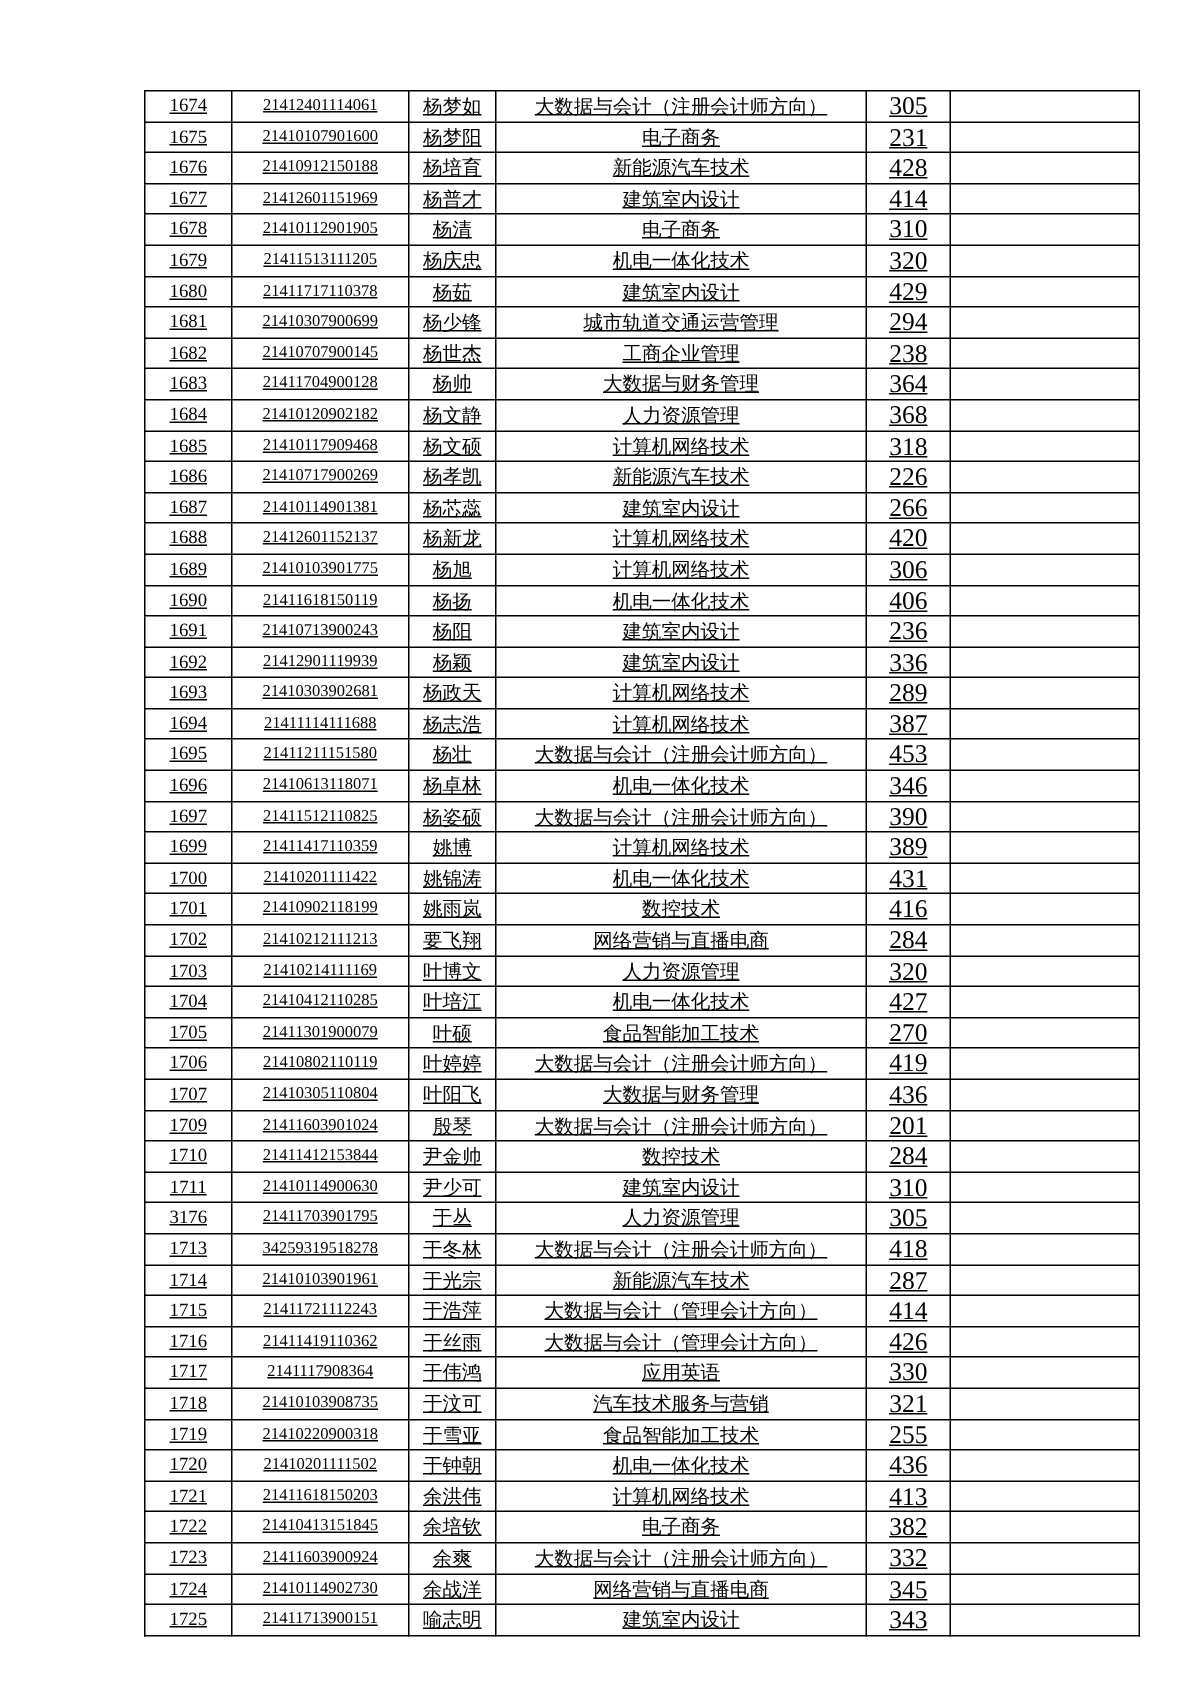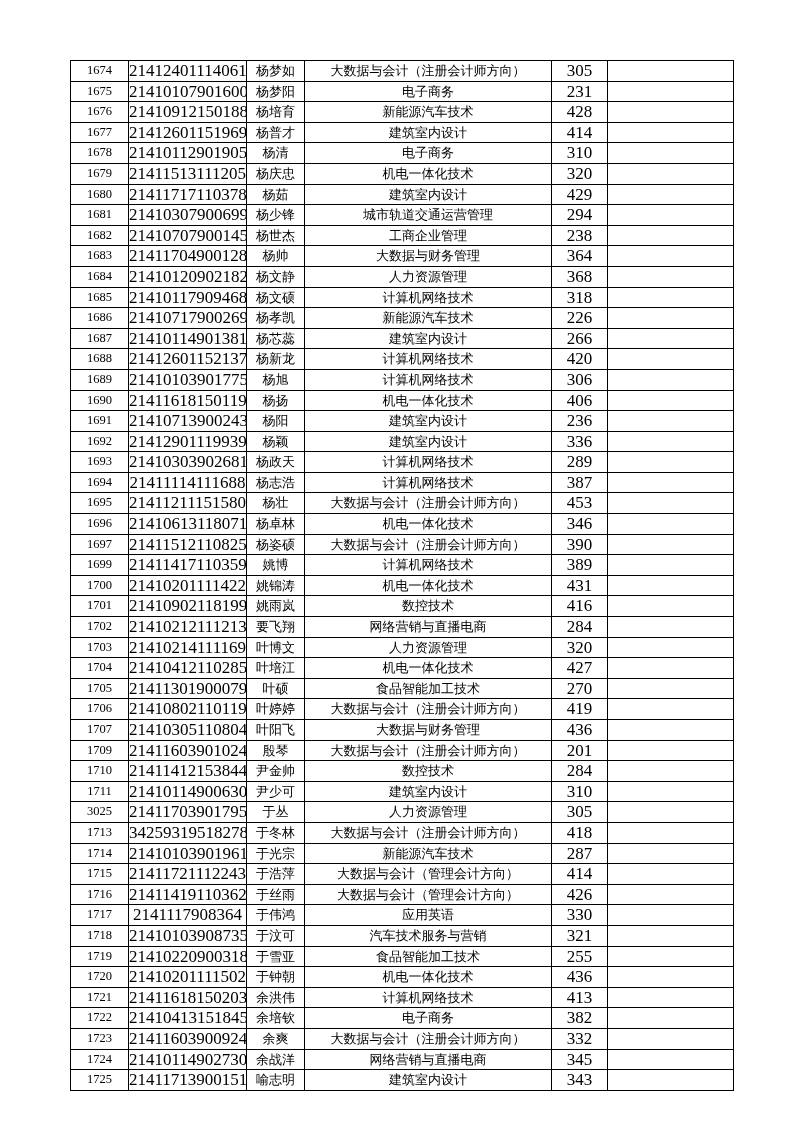--- a/index.html
+++ b/index.html
@@ -11,21 +11,22 @@
     width: 793px;
     height: 1122px;
     font-family: "Liberation Serif", "DejaVu Serif", serif;
     color: #000000;
     position: relative;
   }
   .page {
     width: 782px;
     height: 1122px;
     box-sizing: border-box;
-    padding: 60px 60px 0 70px;
+    padding: 60px 60px 0 96px;
+    text-decoration: underline;
   }
   table.roster {
     border-collapse: collapse;
     width: 663px;
     table-layout: fixed;
     font-size: 12.5px;
   }
   table.roster td {
     border: 1px solid #000000;
     height: 19.6px;
@@ -37,21 +38,21 @@
     white-space: nowrap;
   }
   col.c-index  { width: 58px; }
   col.c-id     { width: 118px; }
   col.c-name   { width: 58px; }
   col.c-major  { width: 247px; }
   col.c-score  { width: 56px; }
   col.c-blank  { width: 126px; }
 
   td.index { font-size: 12.5px; }
-  td.id    { font-size: 17px; letter-spacing: 0px; }
+  td.id    { font-size: 11px; letter-spacing: 0px; }
   td.name  { font-size: 13px; }
   td.major { font-size: 13px; }
   td.score { font-size: 17px; }
   td.blank { }
 </style>
 </head>
 <body>
 
 <div class="page">
   <table class="roster">
@@ -346,21 +347,21 @@
         </tr>
         <tr>
           <td class="index">1711</td>
           <td class="id">21410114900630</td>
           <td class="name">尹少可</td>
           <td class="major">建筑室内设计</td>
           <td class="score">310</td>
           <td class="blank"></td>
         </tr>
         <tr>
-          <td class="index">3025</td>
+          <td class="index">3176</td>
           <td class="id">21411703901795</td>
           <td class="name">于丛</td>
           <td class="major">人力资源管理</td>
           <td class="score">305</td>
           <td class="blank"></td>
         </tr>
         <tr>
           <td class="index">1713</td>
           <td class="id">34259319518278</td>
           <td class="name">于冬林</td>

